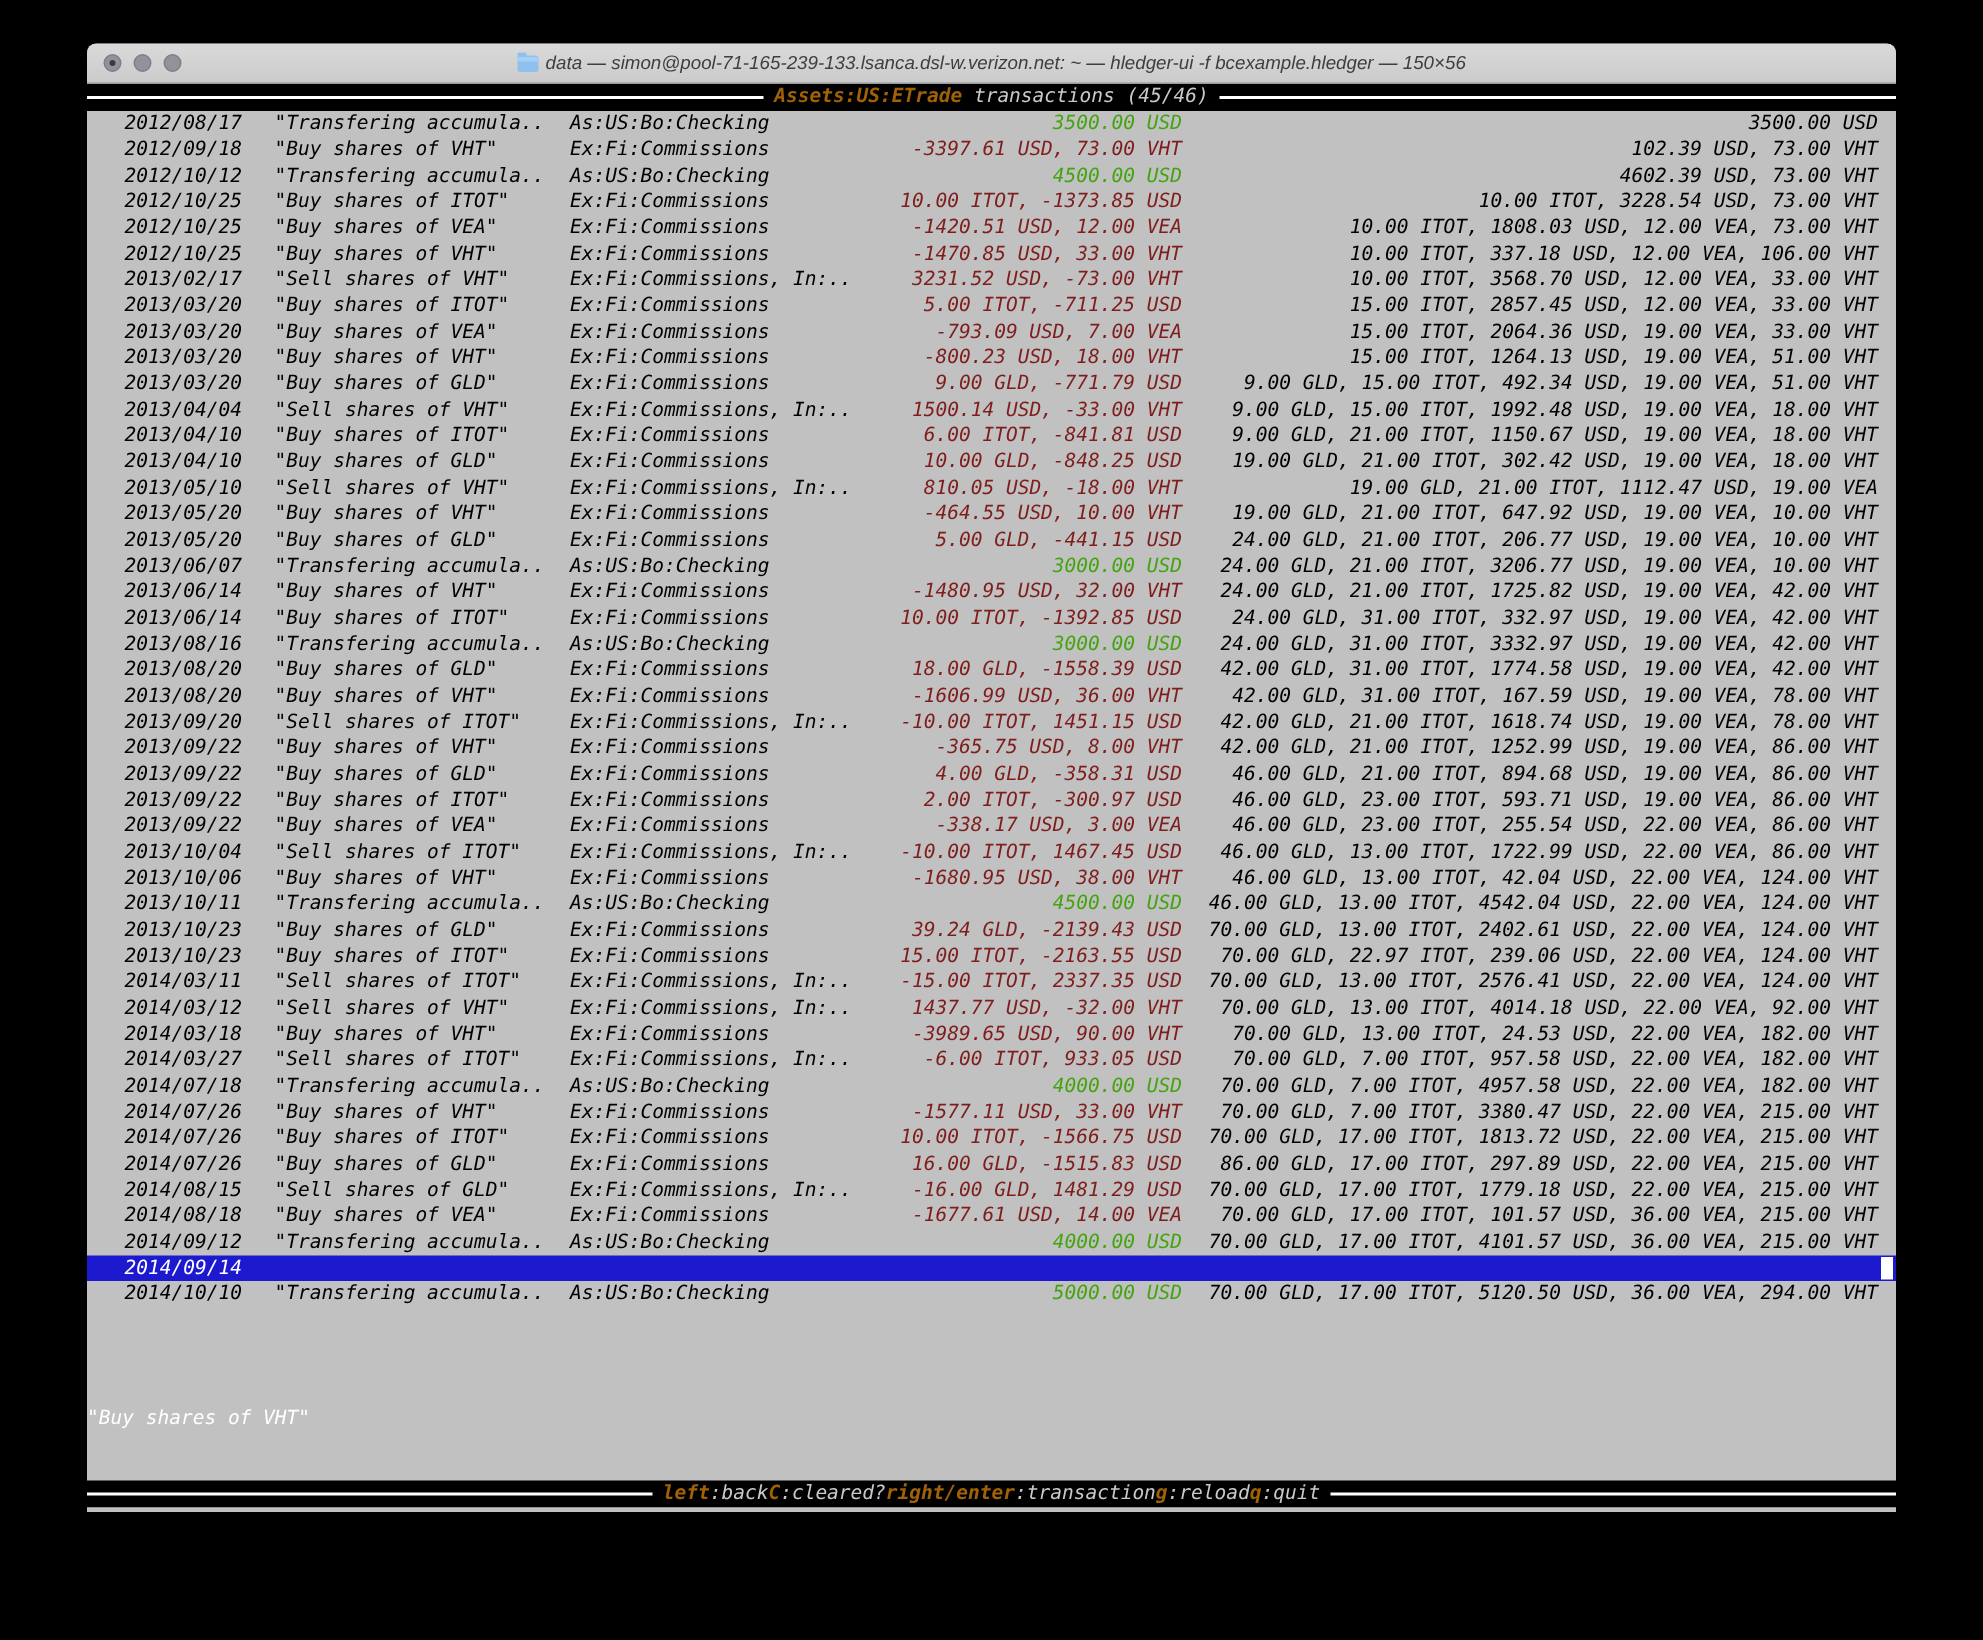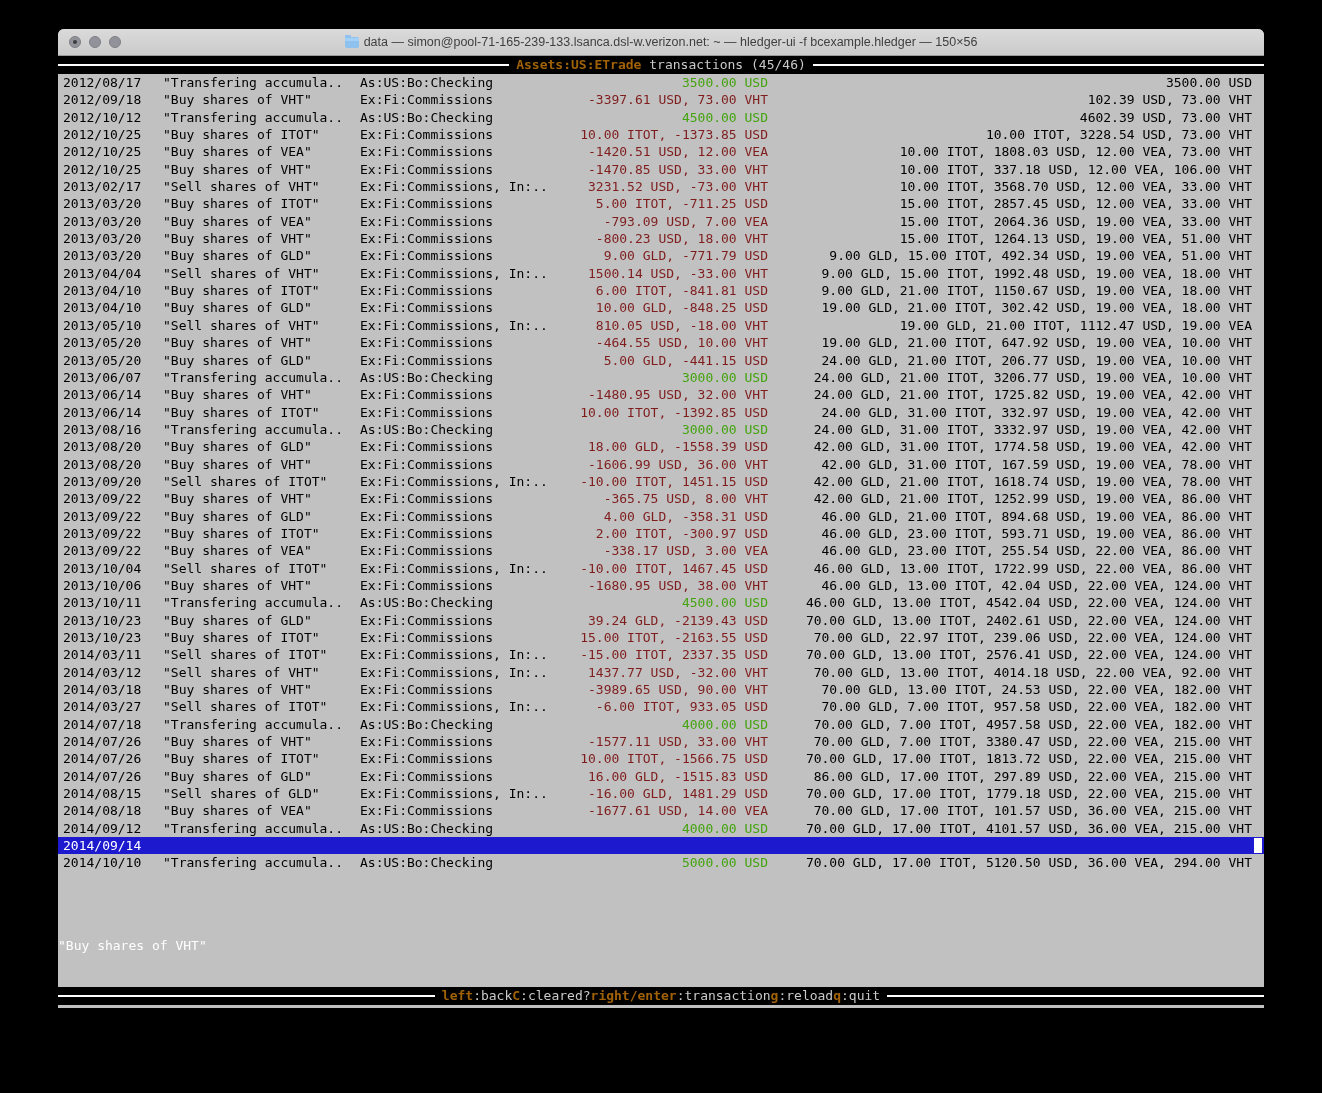--- a/index.html
+++ b/index.html
@@ -1,20 +1,21 @@
 <!DOCTYPE html>
 <html><head>
 <meta charset="utf-8">
 <style>
   html,body{margin:0;padding:0;background:#000;width:1322px;height:1093px;overflow:hidden;}
   .window{
     position:absolute;left:58px;top:29px;width:1206px;height:979px;
     border-radius:6px 6px 0 0;overflow:hidden;background:#c1c1c1;
     display:flex;flex-direction:column;
     font-family:"DejaVu Sans Mono",monospace;
+    font-style:italic;
   }
   .titlebar{
     height:26px;flex:0 0 26px;background:linear-gradient(#dadada,#cbcbcb);
     border-bottom:1px solid #9a9a9a;position:relative;
     display:flex;align-items:center;justify-content:center;
     font-family:"Liberation Sans",sans-serif;font-size:12.5px;color:#3f3f3f;
   }
   .lights{position:absolute;left:11px;top:0;height:100%;display:flex;align-items:center;gap:8px;}
   .light{width:12px;height:12px;border-radius:50%;background:#92929a;border:1px solid #7e7e86;box-sizing:border-box;position:relative;}
   .light.close::after{content:"";position:absolute;left:3px;top:3px;width:4px;height:4px;border-radius:50%;background:#3c3c40;}
@@ -28,21 +29,21 @@
     line-height:18px;white-space:pre;color:#c9c9c9;
   }
   .bar .rule{flex:1;height:2px;background:#fff;}
   .bar .bar-text{margin:0 7px;display:flex;white-space:pre;}
   .bar b,.bar .k{font-weight:bold;color:#a16207;}
   .rows{flex:0 0 auto;}
   .row{
     height:17.35px;line-height:17.35px;display:flex;white-space:pre;
     color:#000;position:relative;
   }
-  .c-date{flex:0 0 100px;padding-left:5px;box-sizing:content-box;}
+  .c-date{flex:0 0 100px;padding-left:5px;box-sizing:content-box;margin-left:20px;}
   .c-desc{flex:0 0 197px;}
   .c-acct{flex:0 0 215px;}
   .c-amt{flex:0 0 193px;text-align:right;}
   .c-bal{flex:1;text-align:right;padding-right:12px;}
   .amt-g{color:#44a410;}
   .amt-r{color:#7f1d1d;}
   .row.selected{background:#1c19cf;color:#fff;flex-direction:column;}
   .row.selected .amt-r,.row.selected .amt-g{color:#f97316;}
   .cursor{position:absolute;right:2px;top:1px;bottom:1px;width:8px;background:#fff;}
   .filler{flex:1;background:#c1c1c1;}

